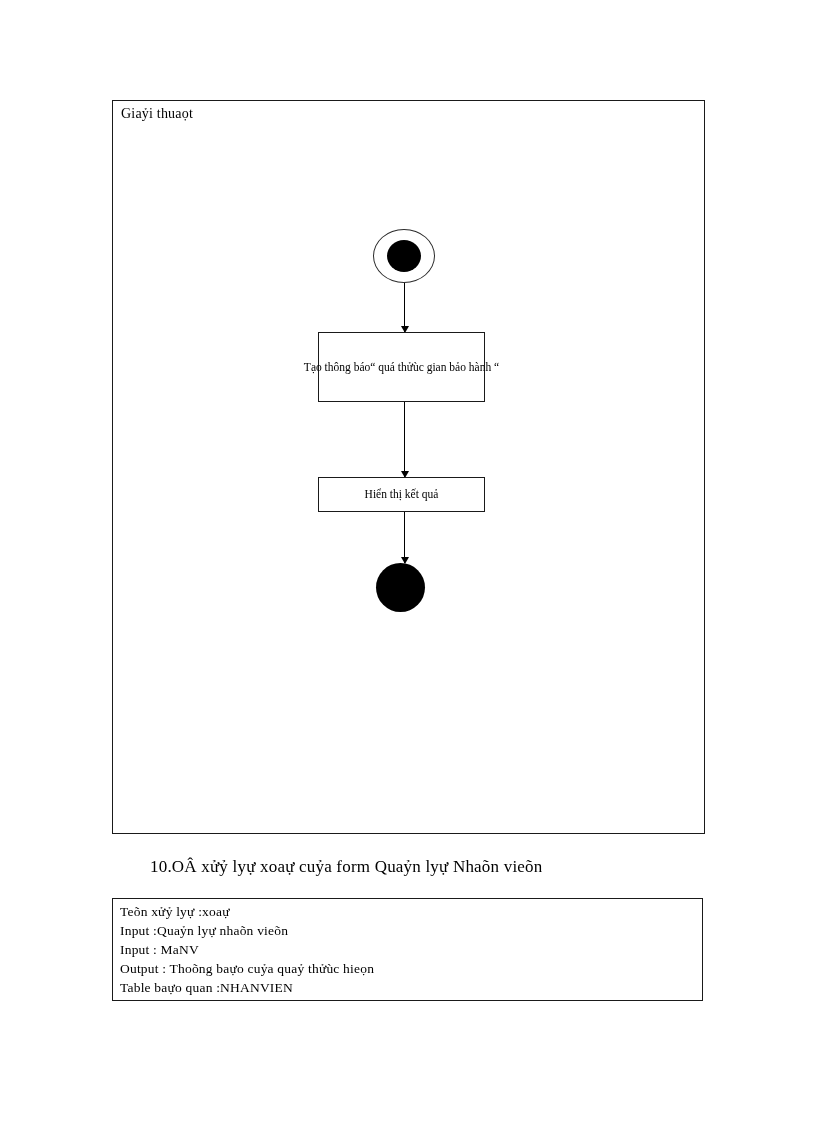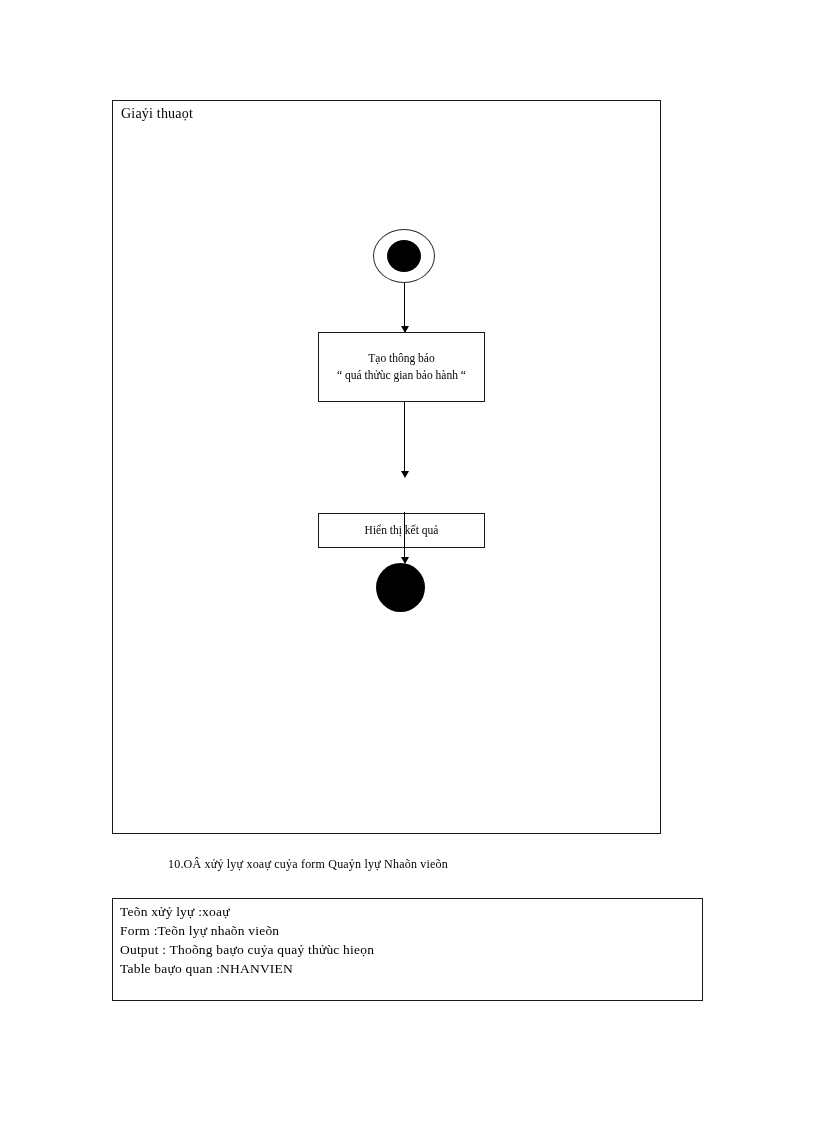--- a/index.html
+++ b/index.html
@@ -14,21 +14,21 @@
     font-family: "Liberation Serif", "DejaVu Serif", serif;
     color: #000000;
     overflow: hidden;
   }
 
   
   #diagram-frame {
     position: absolute;
     left: 112px;
     top: 100px;
-    width: 549px;
+    width: 593px;
     height: 734px;
     border: 1px solid #1a1a1a;
     background: #ffffff;
     box-sizing: border-box;
   }
 
   #diagram-title {
     position: absolute;
     left: 8px;
     top: 5px;
@@ -77,39 +77,38 @@
     background: #000000;
   }
 
   
   .activity-box {
     position: absolute;
     border: 1px solid #1a1a1a;
     background: #ffffff;
     box-sizing: border-box;
     display: flex;
-    flex-direction: column;
+    flex-direction: row;
     align-items: center;
     justify-content: center;
     text-align: center;
     font-size: 11.5px;
     line-height: 1.45;
   }
   #activity-1 {
     left: 205px;
     top: 231px;
     width: 167px;
     height: 70px;
   }
   #activity-2 {
     left: 205px;
     top: 376px;
     width: 167px;
     height: 35px;
-    margin-top: 36px;
   }
   .activity-line {
     display: block;
     white-space: nowrap;
   }
 
   
   .transition {
     position: absolute;
     width: 1px;
@@ -125,23 +124,23 @@
     border-right: 4px solid transparent;
     border-top: 7px solid #000000;
   }
   #transition-1 { left: 291px; top: 182px; height: 49px; }
   #transition-2 { left: 291px; top: 301px; height: 75px; }
   #transition-3 { left: 291px; top: 411px; height: 51px; }
 
   
   #caption {
     position: absolute;
-    left: 168px;
+    left: 150px;
     top: 857px;
-    font-size: 12px;
+    font-size: 17px;
     white-space: nowrap;
     letter-spacing: 0.2px;
   }
 
   
   #spec-table {
     position: absolute;
     left: 112px;
     top: 898px;
     width: 591px;
@@ -192,16 +191,17 @@
   </div>
 
   <div id="final-node"></div>
 
 </div>
 
 <div id="caption">10.OÂ xửỷ lyự xoaự cuỷa form  Quaỷn  lyự  Nhaõn vieõn</div>
 
 <div id="spec-table">
   <div class="spec-row">Teõn xửỷ lyự :xoaự</div>
-  <div class="spec-row">Form :Teõn  lyự  nhaõn  vieõn</div>
+  <div class="spec-row">Input :Quaỷn  lyự  nhaõn  vieõn</div>
+  <div class="spec-row">Input : MaNV</div>
   <div class="spec-row">Output : Thoõng  baựo cuỷa quaỷ thửùc hieọn</div>
   <div class="spec-row">Table baựo  quan :NHANVIEN</div>
 </div>
 
 </body></html>

